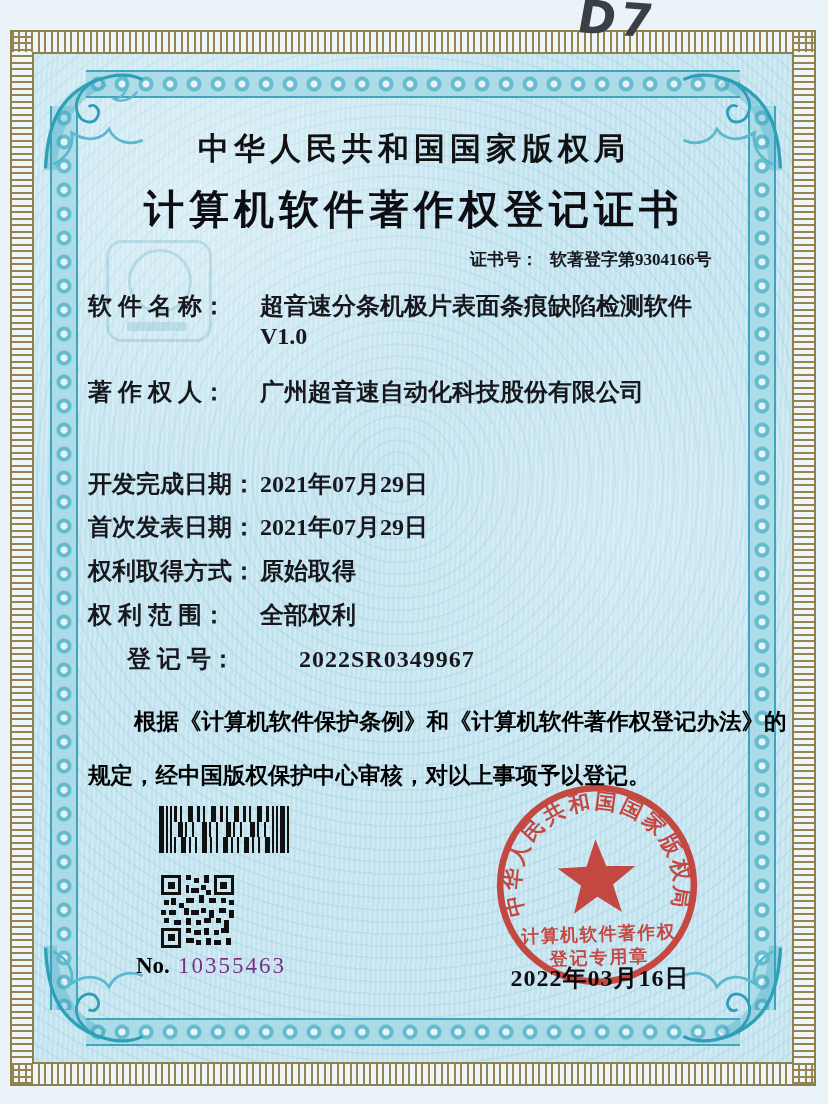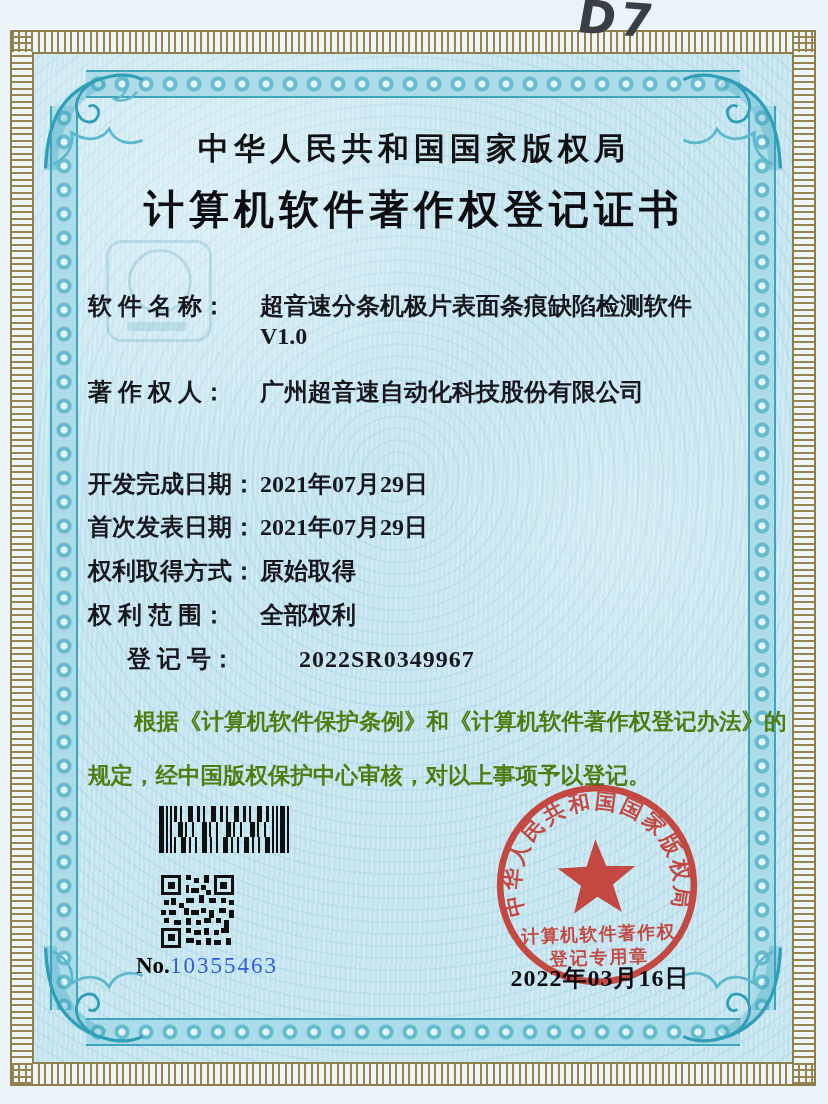--- a/index.html
+++ b/index.html
@@ -102,21 +102,21 @@
   }
   .certline .v{margin-left:12px;}
 
   .frow{position:absolute;left:88px;font-size:24px;font-weight:600;white-space:nowrap;}
   .frow .lab{display:inline-block;width:172px;}
   .frow .val{display:inline-block;}
   .r1{top:290px;} .r1b{top:323px;left:260px;position:absolute;font-size:24px;font-weight:600;}
   .r2{top:376px;} .r3{top:468px;} .r4{top:511px;} .r5{top:555px;} .r6{top:599px;} .r7{top:643px;padding-left:39px;}
   .r7 .val{letter-spacing:1px;}
 
-  .statement{position:absolute;left:88px;width:690px;font-size:22.5px;font-weight:600;color:#4d7c0f;}
+  .statement{position:absolute;left:88px;width:690px;font-size:22.5px;font-weight:600;color:#000000;}
   .st1{top:706px;text-indent:46px;white-space:nowrap;}
   .st2{top:760px;white-space:nowrap;}
 
   
   .barcode{position:absolute;left:159px;top:806px;width:130px;height:47px;}
   .barcode .guard-l{position:absolute;left:0;top:0;bottom:0;width:13px;
     background:linear-gradient(90deg,#101010 0 5px,transparent 5px 7px,#101010 7px 9px,transparent 9px 11px,#101010 11px 13px);}
   .barcode .guard-r{position:absolute;right:0;top:0;bottom:0;width:17px;
     background:linear-gradient(90deg,#101010 0 2px,transparent 2px 4px,#101010 4px 6px,transparent 6px 8px,#101010 8px 13px,transparent 13px 15px,#101010 15px 17px);}
   .barcode .rows{position:absolute;left:15px;right:19px;top:0;bottom:0;}
@@ -124,21 +124,21 @@
   .brow.b1{background:repeating-linear-gradient(90deg,#101010 0 3px,transparent 3px 6px,#101010 6px 8px,transparent 8px 14px,#101010 14px 19px,transparent 19px 23px);}
   .brow.b2{background:repeating-linear-gradient(90deg,transparent 0 4px,#101010 4px 9px,transparent 9px 11px,#101010 11px 13px,transparent 13px 18px,#101010 18px 20px,transparent 20px 24px);}
   .brow.b3{background:repeating-linear-gradient(90deg,#101010 0 2px,transparent 2px 7px,#101010 7px 12px,transparent 12px 15px,#101010 15px 17px,transparent 17px 21px);}
 
   
   .qr{position:absolute;left:161px;top:875px;width:73px;height:73px;}
 
   
   .no-line{position:absolute;left:136px;top:953px;font-size:23px;white-space:nowrap;}
   .no-line .no-label{font-weight:700;color:#000000;}
-  .no-line .no-value{color:#1d4ed8;letter-spacing:2px;opacity:.9;}
+  .no-line .no-value{color:#701a75;letter-spacing:2px;margin-left:8px;opacity:.9;}
   .issue-date{
     position:absolute;left:494px;top:962px;width:212px;text-align:center;
     font-size:24px;font-weight:700;letter-spacing:1px;color:#0d0d12;
   }
 
   
   .seal{position:absolute;left:492px;top:780px;width:210px;height:210px;
     transform:rotate(-2deg);mix-blend-mode:multiply;opacity:.92;z-index:6;}
 </style>
 </head>
@@ -184,20 +184,23 @@
       <path d="M14 112 C30 104 36 92 34 78 C50 88 66 86 74 74 C80 88 96 92 110 86" fill="none" stroke="#5cb8cc" stroke-width="3"></path>
     </svg>
 
     <div class="watermark"></div>
   </div>
 
   <div class="content">
     <div class="authority">中华人民共和国国家版权局</div>
     <div class="cert-title">计算机软件著作权登记证书</div>
 
+    <div class="certline">
+      <span>证书号：</span><span class="v">软著登字第9304166号</span>
+    </div>
 
     <div class="frow r1">
       <span class="lab">软 件 名 称：</span><span class="val">超音速分条机极片表面条痕缺陷检测软件</span>
     </div>
     <div class="r1b">V1.0</div>
 
     <div class="frow r2">
       <span class="lab">著 作 权 人：</span><span class="val">广州超音速自动化科技股份有限公司</span>
     </div>
     <div class="frow r3">

